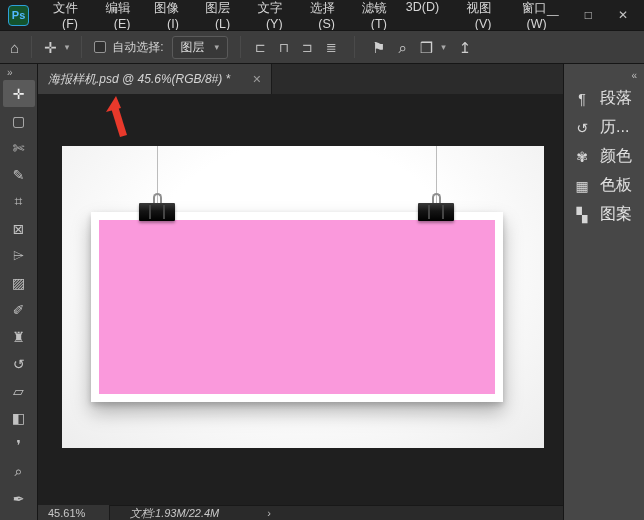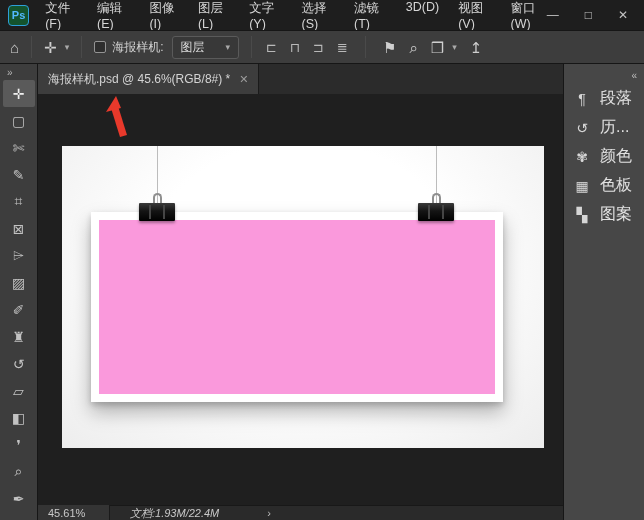--- a/index.html
+++ b/index.html
@@ -5,52 +5,52 @@
   * { margin:0; padding:0; box-sizing:border-box; }
   html,body { width:644px; height:520px; overflow:hidden; }
   body { font-family:"Liberation Sans","DejaVu Sans",sans-serif; background:#1e1e1e; }
   .app { position:relative; width:644px; height:520px; display:flex; flex-direction:column; }
 
   
   .titlebar { height:30px; background:#1e1e1e; display:flex; align-items:center; padding:0 10px 0 8px; flex:0 0 auto; }
   .ps-logo { width:24px; height:21px; border:1px solid #2d9fd8; border-radius:4px; background:#14532d;
              color:#53b9ff; font-size:11px; font-weight:bold; display:flex; align-items:center; justify-content:center; }
   .menu { display:flex; gap:19px; margin-left:16px; }
-  .menu span { color:#d6d6d6; font-size:12.5px; cursor:default; }
+  .menu span { color:#d6d6d6; font-size:12.5px; cursor:default;text-align:right; }
   .win-controls { margin-left:auto; display:flex; gap:26px; align-items:center; padding-right:6px; }
   .win-controls span { color:#c3c3c3; font-size:12px; line-height:1; }
 
   
   .optionsbar { height:34px; background:#3d3d3d; border-top:1px solid #161616; border-bottom:1px solid #161616;
                 display:flex; align-items:center; gap:8px; padding:0 10px; flex:0 0 auto; color:#d2d2d2; font-size:12px; }
   .ob-icon { color:#cfcfcf; font-size:15px; line-height:1; }
   .ob-sep { width:1px; height:22px; background:#2a2a2a; border-right:1px solid #4a4a4a; margin:0 4px; }
   .chev { color:#a9a9a9; font-size:9px; margin-left:2px; }
   .checkbox { width:12px; height:12px; border:1px solid #949494; background:#2e2e2e; border-radius:2px; display:inline-block; }
   .ob-field { display:flex; align-items:center; gap:6px; }
-  .dropdown { display:flex; align-items:center; gap:19px; background:#383838; border:1px solid #5a5a5a;
+  .dropdown { display:flex; align-items:center; gap:8px; background:#383838; border:1px solid #5a5a5a;
               border-radius:3px; padding:2px 8px; color:#dcdcdc; }
   .ob-right { display:flex; align-items:center; gap:13px; margin-left:2px; }
   .align-glyph { color:#b9b9b9; font-size:13px; }
 
   
   .main { flex:1; display:flex; min-height:0; }
 
   
   .toolcol { width:38px; background:#3d3d3d; border-right:1px solid #161616; display:flex; flex-direction:column;
              align-items:center; padding-top:3px; flex:0 0 auto; }
   .tool-collapse { color:#b5b5b5; font-size:10px; align-self:flex-start; padding-left:7px; height:13px; }
   .tool { width:32px; height:27px; display:flex; align-items:center; justify-content:center;
           color:#c2c2c2; font-size:14px; border-radius:2px; }
   .tool.selected { background:#5a5a5a; color:#f0f0f0; }
 
   
   .center { flex:1; display:flex; flex-direction:column; min-width:0; }
   .tabbar { height:30px; background:#2b2b2b; display:flex; align-items:stretch; flex:0 0 auto; }
-  .doc-tab { background:#3d3d3d; display:flex; align-items:center; gap:9px; padding:0 10px; border-right:1px solid #1a1a1a; }
+  .doc-tab { background:#3d3d3d; display:flex; align-items:center; gap:22px; padding:0 10px; border-right:1px solid #1a1a1a;font-style:italic; }
   .doc-tab .title { color:#d4d4d4; font-size:12px; white-space:nowrap; }
   .doc-tab .close { color:#9b9b9b; font-size:11px; }
 
   .canvas { flex:1; position:relative; background:#1f1f1f; overflow:hidden; }
   .document { position:absolute; left:24px; top:52px; width:482px; height:302px;
               background:radial-gradient(ellipse at 50% 38%, #ffffff 45%, #ededed 100%); }
   .string { position:absolute; top:0; width:1px; height:57px; background:#bcbcbc; }
   .clip { position:absolute; width:36px; }
   .clip .loop { width:9px; height:10px; border:2px solid #8f8f8f; border-bottom:none;
                 border-radius:5px 5px 0 0; margin:0 auto; }
@@ -108,21 +108,21 @@
   <div class="optionsbar">
     <span class="ob-icon">⌂</span>
     <span class="ob-sep"></span>
     <span class="ob-field">
       <span class="ob-icon">✛</span>
       <span class="chev">▾</span>
     </span>
     <span class="ob-sep"></span>
     <span class="ob-field">
       <span class="checkbox"></span>
-      <span>海报样机:</span>
+      <span>自动选择:</span>
     </span>
     <span class="dropdown">
       <span>图层</span>
       <span class="chev">▾</span>
     </span>
     <span class="ob-sep"></span>
     <span class="ob-right">
       <span class="align-glyph">⊏</span>
       <span class="align-glyph">⊓</span>
       <span class="align-glyph">⊐</span>

